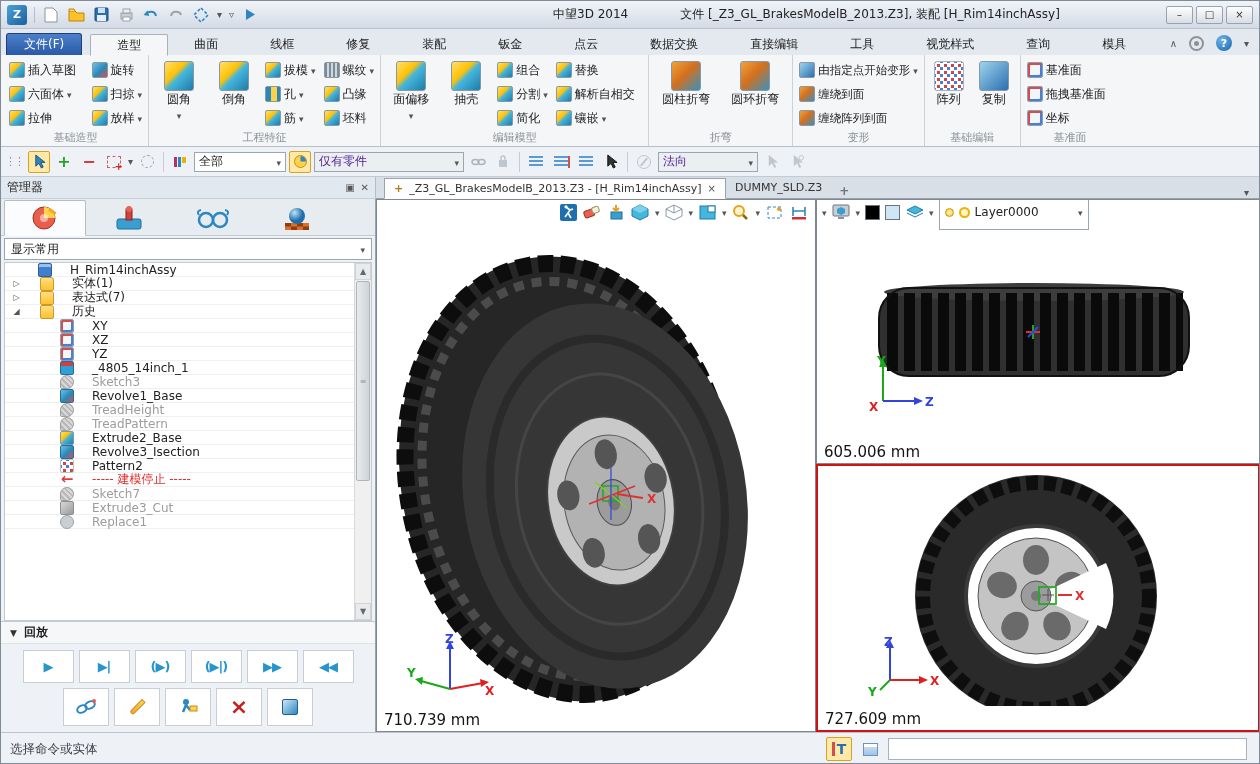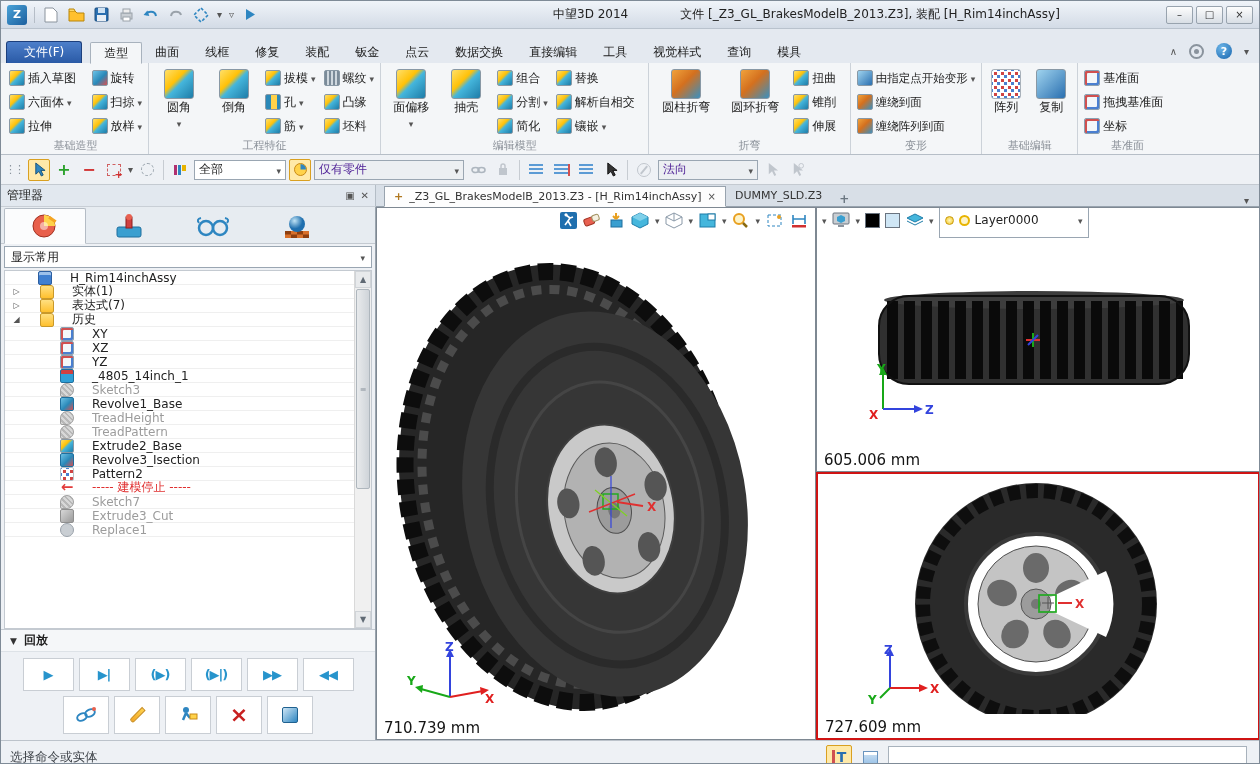--- a/index.html
+++ b/index.html
@@ -9,23 +9,23 @@
 .titlebar{height:28px;background:linear-gradient(#f0f4f9,#d3dbe6);display:flex;align-items:center;padding:0 6px;border-bottom:1px solid #b9c2cd;position:relative}
 .qat{display:flex;align-items:center;gap:7px}
 .qi{width:18px;height:18px;display:flex;align-items:center;justify-content:center;font-size:13px;line-height:1}
 .zwlogo{width:20px;height:20px;border-radius:3px;background:linear-gradient(135deg,#4aa3d8,#1c5f9e);color:#fff;font-weight:bold;font-size:11px;display:flex;align-items:center;justify-content:center}
 .qsep{width:1px;height:16px;background:#b5bdc7}
 .gi{color:#9aa3ad}
 .title-area{position:absolute;left:552px;top:0;height:27px;display:flex;align-items:center;gap:52px;font-size:12px;color:#222;white-space:nowrap}
 .winbtns{margin-left:auto;display:flex;gap:3px}
 .wb{width:27px;height:18px;border:1px solid #98a3ae;border-radius:2px;background:linear-gradient(#fdfdfd,#d8dee5);display:flex;align-items:center;justify-content:center;font-size:10px;color:#333}
 
-.tabrow{height:34px;background:#e4e9f0;display:flex;align-items:flex-end;padding-left:5px}
+.tabrow{height:26px;background:#e4e9f0;display:flex;align-items:flex-end;padding-left:5px}
 .filebtn{height:22px;padding:0 17px;margin-right:8px;background:linear-gradient(#4d7fca,#2a5aa6);border:1px solid #1c3f7d;border-bottom:none;border-radius:3px 3px 0 0;color:#fff;display:flex;align-items:center}
-.mtab{height:22px;padding:0 13px;display:flex;align-items:center;color:#1c1c1c}
+.mtab{height:22px;padding:0 26px;display:flex;align-items:center;color:#1c1c1c}
 .mtab.active{background:#f4f6f8;border:1px solid #a8b2bd;border-bottom:1px solid #f4f6f8;border-radius:2px 2px 0 0;margin-bottom:-1px}
 .tabrow-right{margin-left:auto;display:flex;gap:12px;align-items:center;padding:0 10px 4px 0}
 .chev{color:#555;font-size:10px}
 .gear{width:15px;height:15px;border:2px solid #8a939d;border-radius:50%;position:relative}
 .gear::after{content:"";position:absolute;left:3px;top:3px;width:5px;height:5px;border-radius:50%;background:#8a939d}
 .helpq{width:16px;height:16px;border-radius:50%;background:radial-gradient(circle at 35% 30%,#6db6e8,#1663ad);color:#fff;font-weight:bold;font-size:11px;display:flex;align-items:center;justify-content:center}
 
 .ribbon{height:92px;background:#f4f6f8;display:flex;border-bottom:1px solid #b6bec7;padding-left:2px}
 .rgroup{position:relative;border-right:1px solid #ccd2d9;padding:3px 4px 15px 4px;display:flex;gap:3px;align-items:flex-start}
 .rglabel{position:absolute;bottom:1px;left:0;right:0;text-align:center;font-size:11px;color:#8b9199;white-space:nowrap}
@@ -425,41 +425,20 @@
 
     <div class="rgroup">
       <div class="rbig wide">
         <span class="icb ic-wrapface"></span>
         <span>圆柱折弯</span>
       </div>
       <div class="rbig wide">
         <span class="icb ic-wrapface"></span>
         <span>圆环折弯</span>
       </div>
-      <div class="rcol">
-
-          <div class="rbtn">
-            <span class="ic ic-twist"></span>
-            <span>扭曲</span>
-            <span class="dd" style="visibility: hidden;"></span>
-          </div>
-
-          <div class="rbtn">
-            <span class="ic ic-taper"></span>
-            <span>锥削</span>
-            <span class="dd" style="visibility: hidden;"></span>
-          </div>
-
-          <div class="rbtn">
-            <span class="ic ic-stretch"></span>
-            <span>伸展</span>
-            <span class="dd" style="visibility: hidden;"></span>
-          </div>
-
-      </div>
       <div class="rglabel">折弯</div>
     </div>
 
     <div class="rgroup">
       <div class="rcol" style="font-size:11px">
 
           <div class="rbtn" style="font-size:11.5px">
             <span class="ic ic-morph"></span>
             <span>由指定点开始变形</span>
             <span class="dd"></span>

